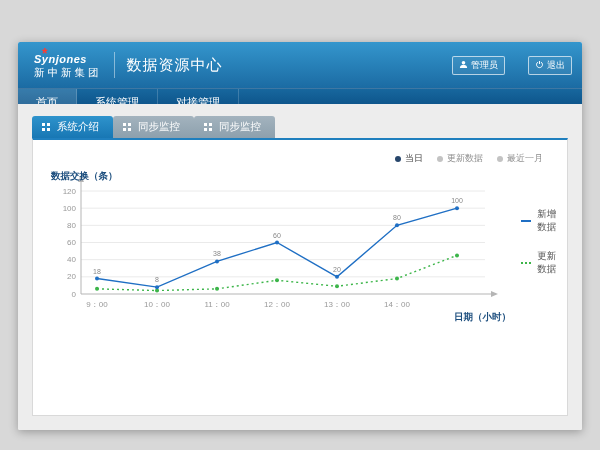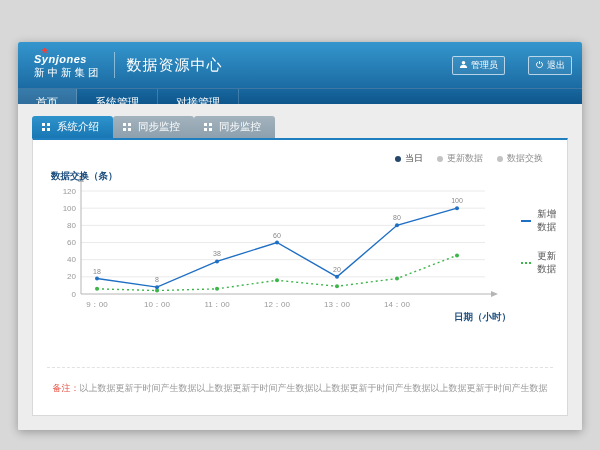--- a/index.html
+++ b/index.html
@@ -119,21 +119,21 @@
           <span class="filter active">
             <span class="dot"></span>
             <span>当日</span>
           </span>
           <span class="filter">
             <span class="dot"></span>
             <span>更新数据</span>
           </span>
           <span class="filter">
             <span class="dot"></span>
-            <span>数据交换</span>
+            <span>最近一月</span>
           </span>
         </div>
 
         <div class="chart-row">
           <div class="chart-box"><svg width="470" height="160" viewBox="0 0 470 160">
                 <text x="29" y="129.5" text-anchor="end" fill="#999" font-size="8">0</text>
                 <line x1="34" y1="109.83333333333334" x2="438" y2="109.83333333333334" stroke="#eaeaea" stroke-width="1"></line>
                 <text x="29" y="112.33333333333334" text-anchor="end" fill="#999" font-size="8">20</text>
                 <line x1="34" y1="92.66666666666667" x2="438" y2="92.66666666666667" stroke="#eaeaea" stroke-width="1"></line>
                 <text x="29" y="95.16666666666667" text-anchor="end" fill="#999" font-size="8">40</text>
@@ -186,20 +186,17 @@
               <span class="sample" style="border-top-color: rgb(31, 111, 196); border-top-style: solid;"></span>
               <span>新增数据</span>
             </span>
             <span class="legend-item">
               <span class="sample" style="border-top-color: rgb(60, 181, 73); border-top-style: dotted;"></span>
               <span>更新数据</span>
             </span>
           </div>
         </div>
 
-        <div class="footnote">
-          <span class="note-label">备注：</span><span>以上数据更新于时间产生数据以上数据更新于时间产生数据以上数据更新于时间产生数据以上数据更新于时间产生数据</span>
-        </div>
       </section>
     </main>
 
   </div>
 </div>
 
 </body></html>

